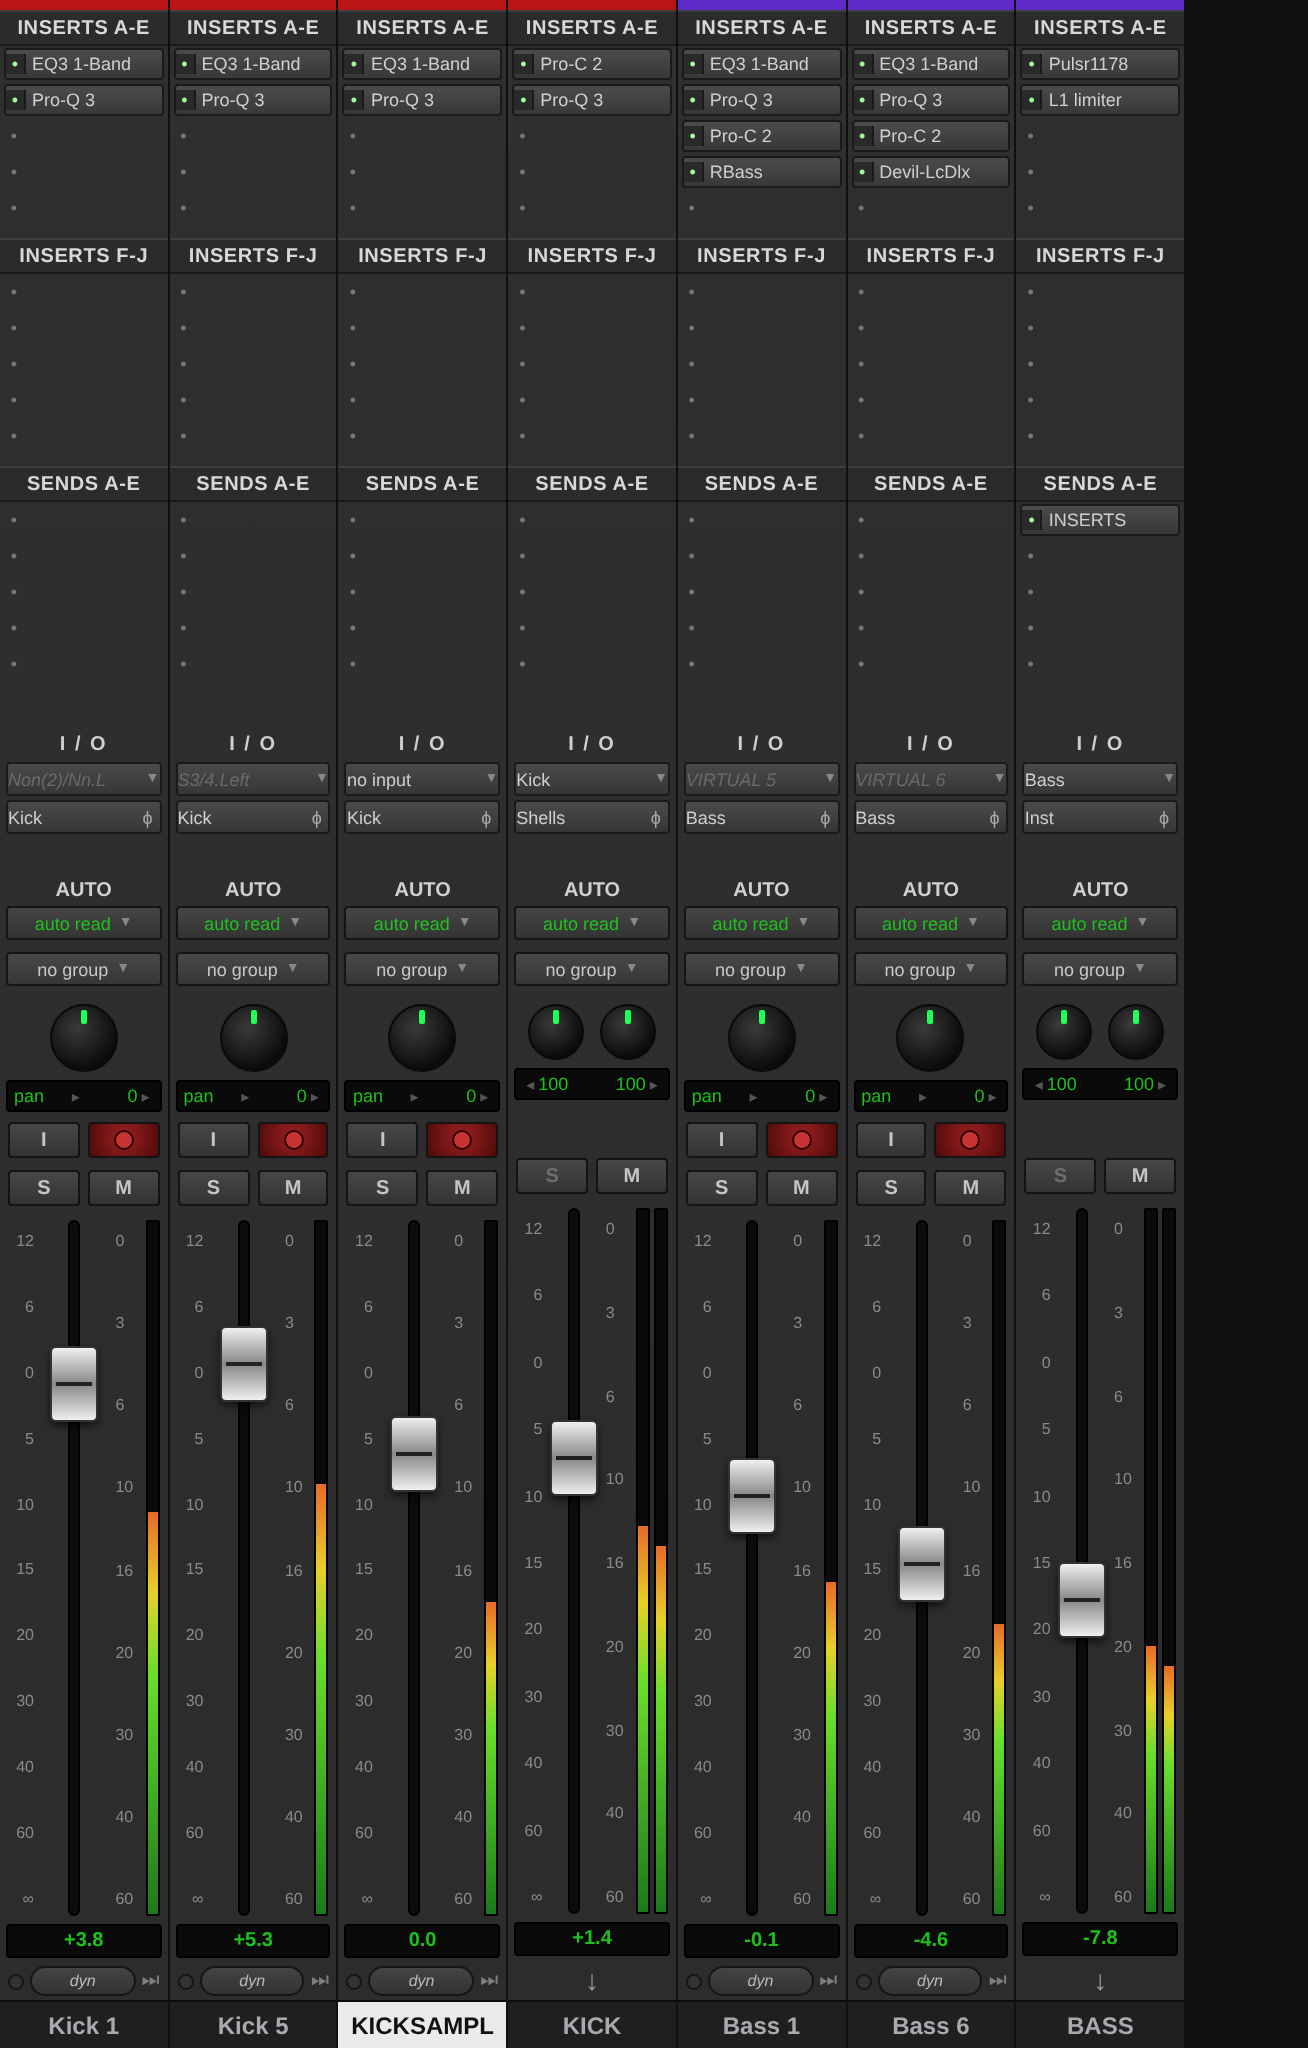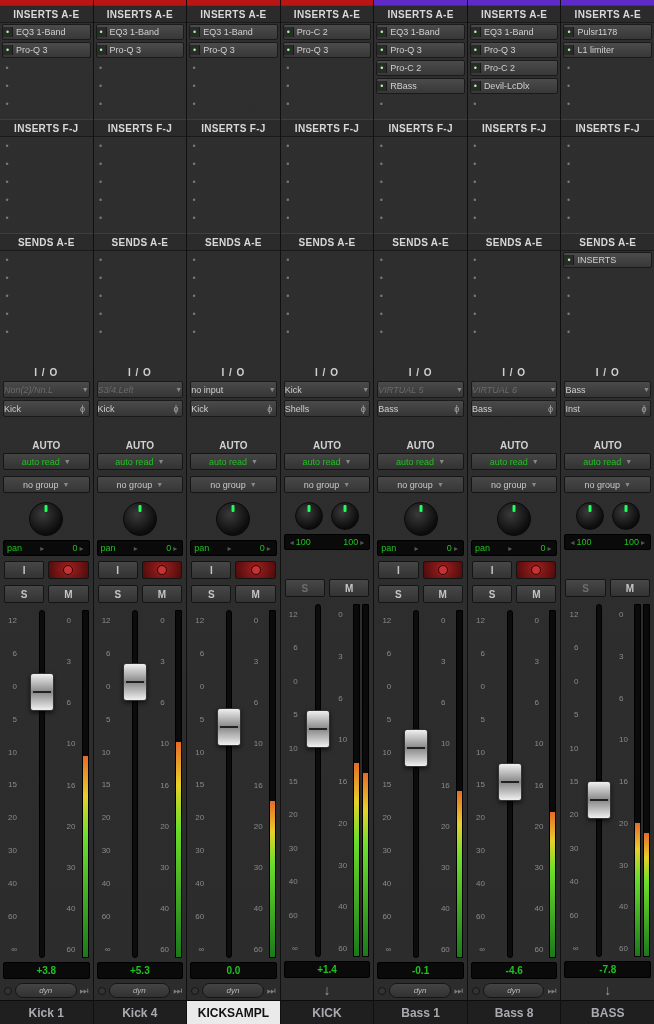--- a/index.html
+++ b/index.html
@@ -19,21 +19,21 @@
     --fader-track:#1a1a1a;
     --fader-cap1:#e5e5e5;
     --fader-cap2:#9a9a9a;
     --record:#7a1414;
     --name-bg:#141414;
     --name-lbl:#a8aab0;
     --name-selected:#e8e8e8;
   }
   *{box-sizing:border-box;font-family:Arial,Helvetica,sans-serif;}
   body{margin:0;background:#111;color:var(--text);font-size:11px;}
-  .mixer{display:flex;width:654px;height:1024px;background:var(--bg);justify-content:center;}
+  .mixer{display:flex;width:592px;height:1024px;background:var(--bg);}
   .strip{flex:1 1 0;min-width:0;border-right:1px solid #101010;display:flex;flex-direction:column;background:linear-gradient(#2f2f2f,#2c2c2c);}
   .strip:last-child{border-right:none;}
   .hdr-bar{height:5px;}
   .section-hdr{height:18px;line-height:18px;text-align:center;font-weight:bold;font-size:10px;letter-spacing:0.3px;color:#d8d8d8;background:#2b2b2b;border-top:1px solid #3e3e3e;border-bottom:1px solid #1a1a1a;}
   .slot-stack{display:flex;flex-direction:column;padding:0 2px;}
   .slot{height:16px;margin:1px 0;display:flex;align-items:center;border-radius:2px;overflow:hidden;}
   .slot.filled{background:linear-gradient(#4b4b4b,#383838);border:1px solid #1a1a1a;}
   .slot-dot{width:10px;text-align:center;color:#777;font-size:9px;flex:none;}
   .slot.filled .slot-dot{background:#2a2a2a;border-right:1px solid #1a1a1a;color:#9aff9a;}
   .slot-lbl{flex:1;padding-left:3px;font-size:9px;color:#d0d0d0;white-space:nowrap;overflow:hidden;text-overflow:ellipsis;}
@@ -378,21 +378,21 @@
         <div class="meter-fill" style="height:62%"></div>
       </div>
 
     </div>
     <div class="vol-disp">+5.3</div>
     <div class="dyn-row">
          <span class="dyn-dot"></span>
          <div class="dyn-btn">dyn</div>
          <span class="ff-icon">⏭</span>
        </div>
-    <div class="name ">Kick 4</div>
+    <div class="name ">Kick 5</div>
   </div>
   <div class="strip">
     <div class="hdr-bar" style="background:#b91515"></div>
     <div class="section-hdr">INSERTS A-E</div>
     <div class="slot-stack">
       <div class="slot filled">
     <span class="slot-dot">•</span>
     <span class="slot-lbl">EQ3 1-Band</span>
   </div>
         <div class="slot filled">
@@ -982,21 +982,21 @@
         <div class="meter-fill" style="height:42%"></div>
       </div>
 
     </div>
     <div class="vol-disp">-4.6</div>
     <div class="dyn-row">
          <span class="dyn-dot"></span>
          <div class="dyn-btn">dyn</div>
          <span class="ff-icon">⏭</span>
        </div>
-    <div class="name ">Bass 8</div>
+    <div class="name ">Bass 6</div>
   </div>
   <div class="strip">
     <div class="hdr-bar" style="background:#5e2bc9"></div>
     <div class="section-hdr">INSERTS A-E</div>
     <div class="slot-stack">
       <div class="slot filled">
     <span class="slot-dot">•</span>
     <span class="slot-lbl">Pulsr1178</span>
   </div>
         <div class="slot filled">

